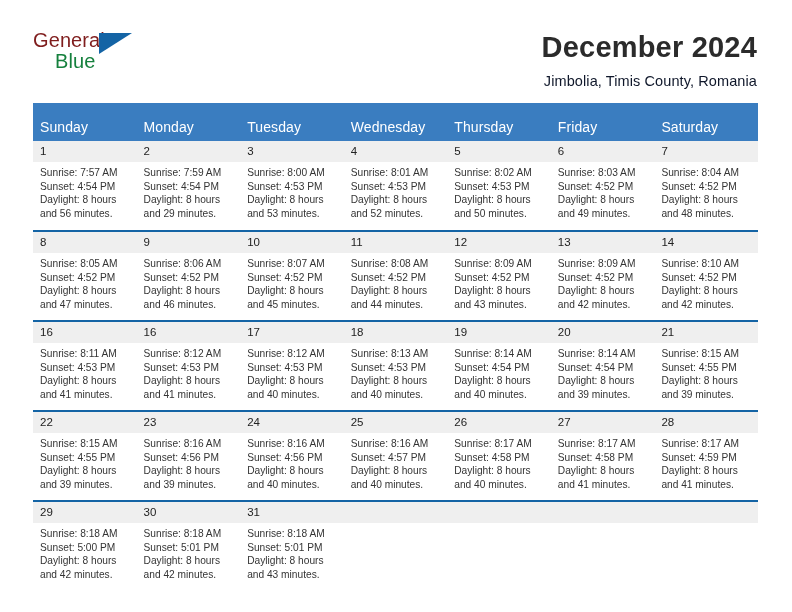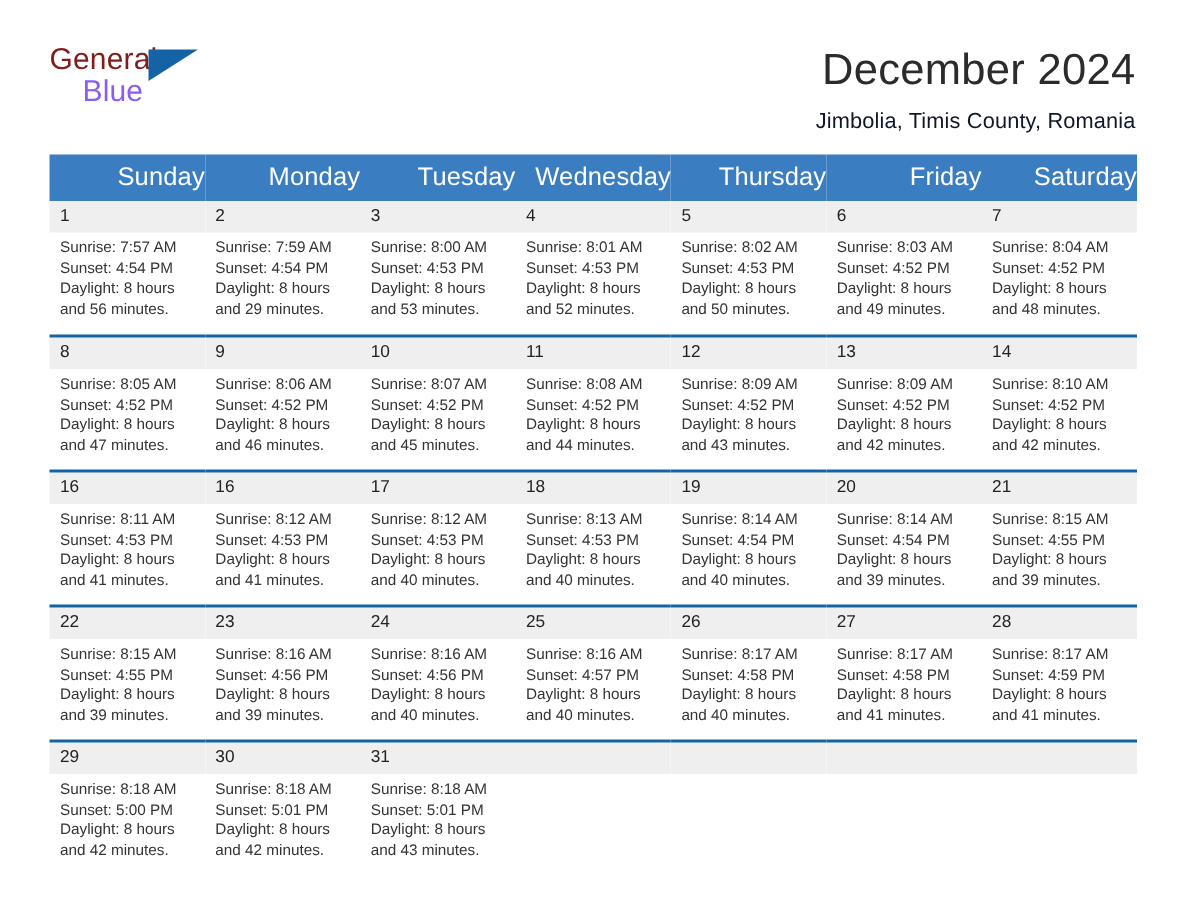--- a/index.html
+++ b/index.html
@@ -22,38 +22,38 @@
   .logo { position:relative; width:120px; height:52px; }
   .logo-general {
     font-size:20px;
     color:#7f1d1d;
     letter-spacing:.1px;
     line-height:20px;
     display:block;
   }
   .logo-blue {
     font-size:20px;
-    color:#8b5cf6;
+    color:#15803d;
     letter-spacing:.1px;
     line-height:20px;
     display:block;
     margin-left:22px;
     margin-top:1px;
   }
   .logo-tri {
     position:absolute;
     left:66px; top:3px;
     width:0; height:0;
     border-left:33px solid #1464a5;
     border-bottom:21px solid transparent;
   }
   .title-wrap { text-align:right; padding-top:0; }
   .cal-title {
     font-size:29px;
-    font-weight:400;
+    font-weight:700;
     color:#2b2b2b;
     line-height:34px;
     letter-spacing:.2px;
   }
   .cal-sub {
     font-size:14.5px;
     color:#0f172a;
     line-height:20px;
     margin-top:7px;
     letter-spacing:.1px;
@@ -63,24 +63,24 @@
   .cal {
     position:absolute;
     left:33px; top:103px;
     width:725px;
     border-collapse:collapse;
     table-layout:fixed;
   }
   .cal th {
     background:#3a7dc0;
     color:#ffffff;
-    font-size:17px;
+    font-size:14px;
     font-weight:400;
-    text-align:right;
-    padding:5px 0 6px 7px;
+    text-align:left;
+    padding:16px 0 6px 7px;
     letter-spacing:.1px;
     height:21px;
   }
   .cal td {
     vertical-align:top;
     padding:0;
     width:103.57px;
     border-top:2px solid #1464a5;
     height:90px;
     background:#ffffff;

